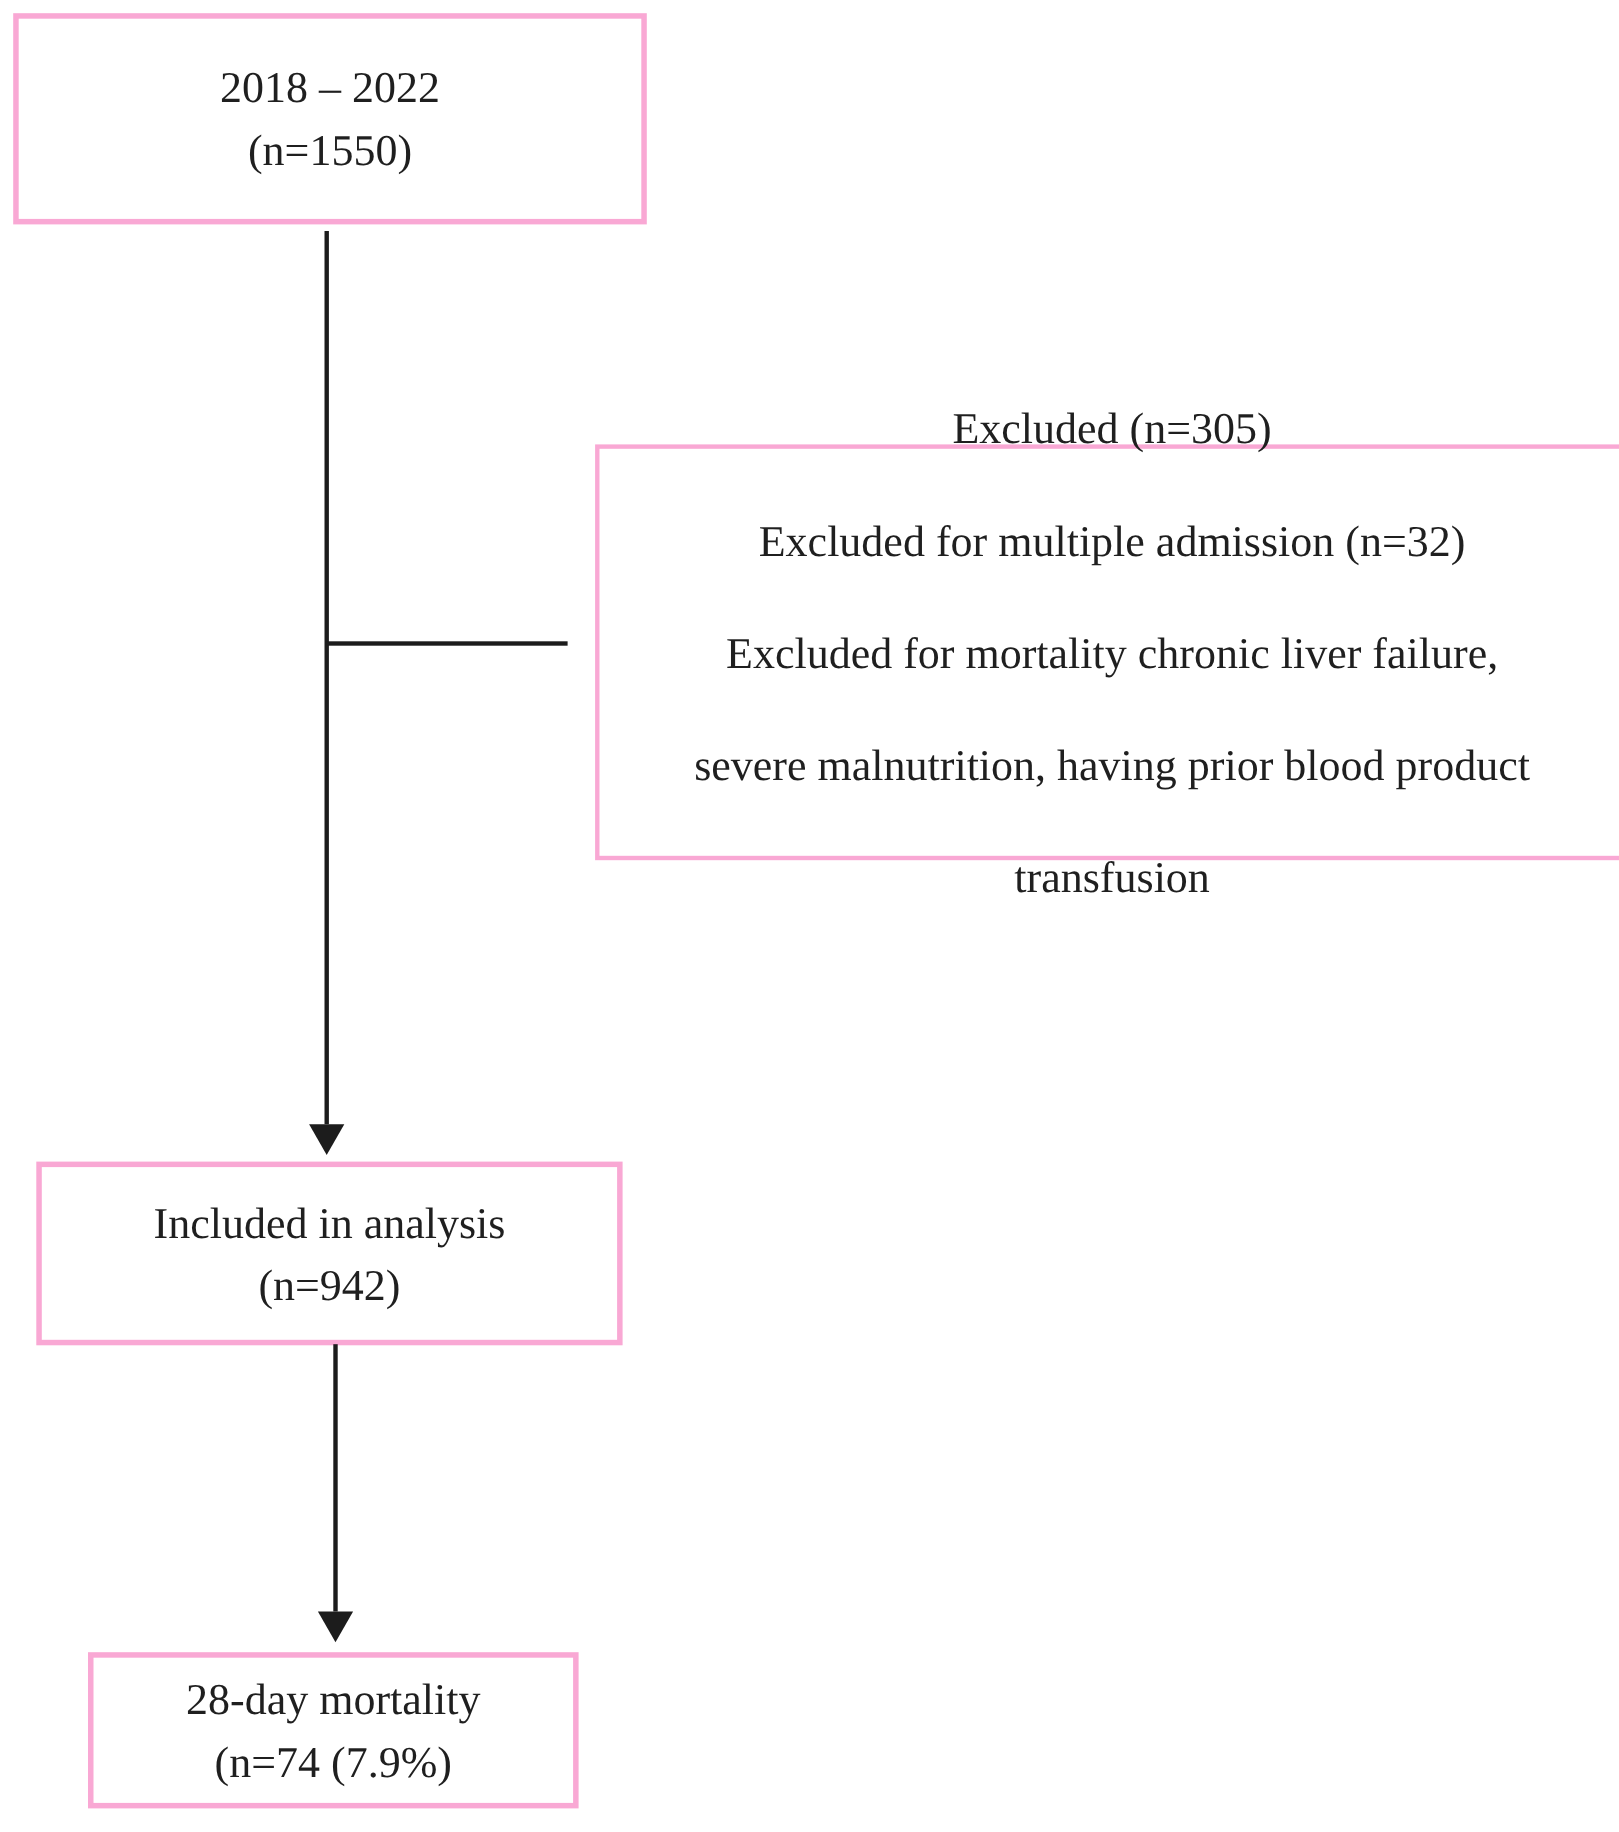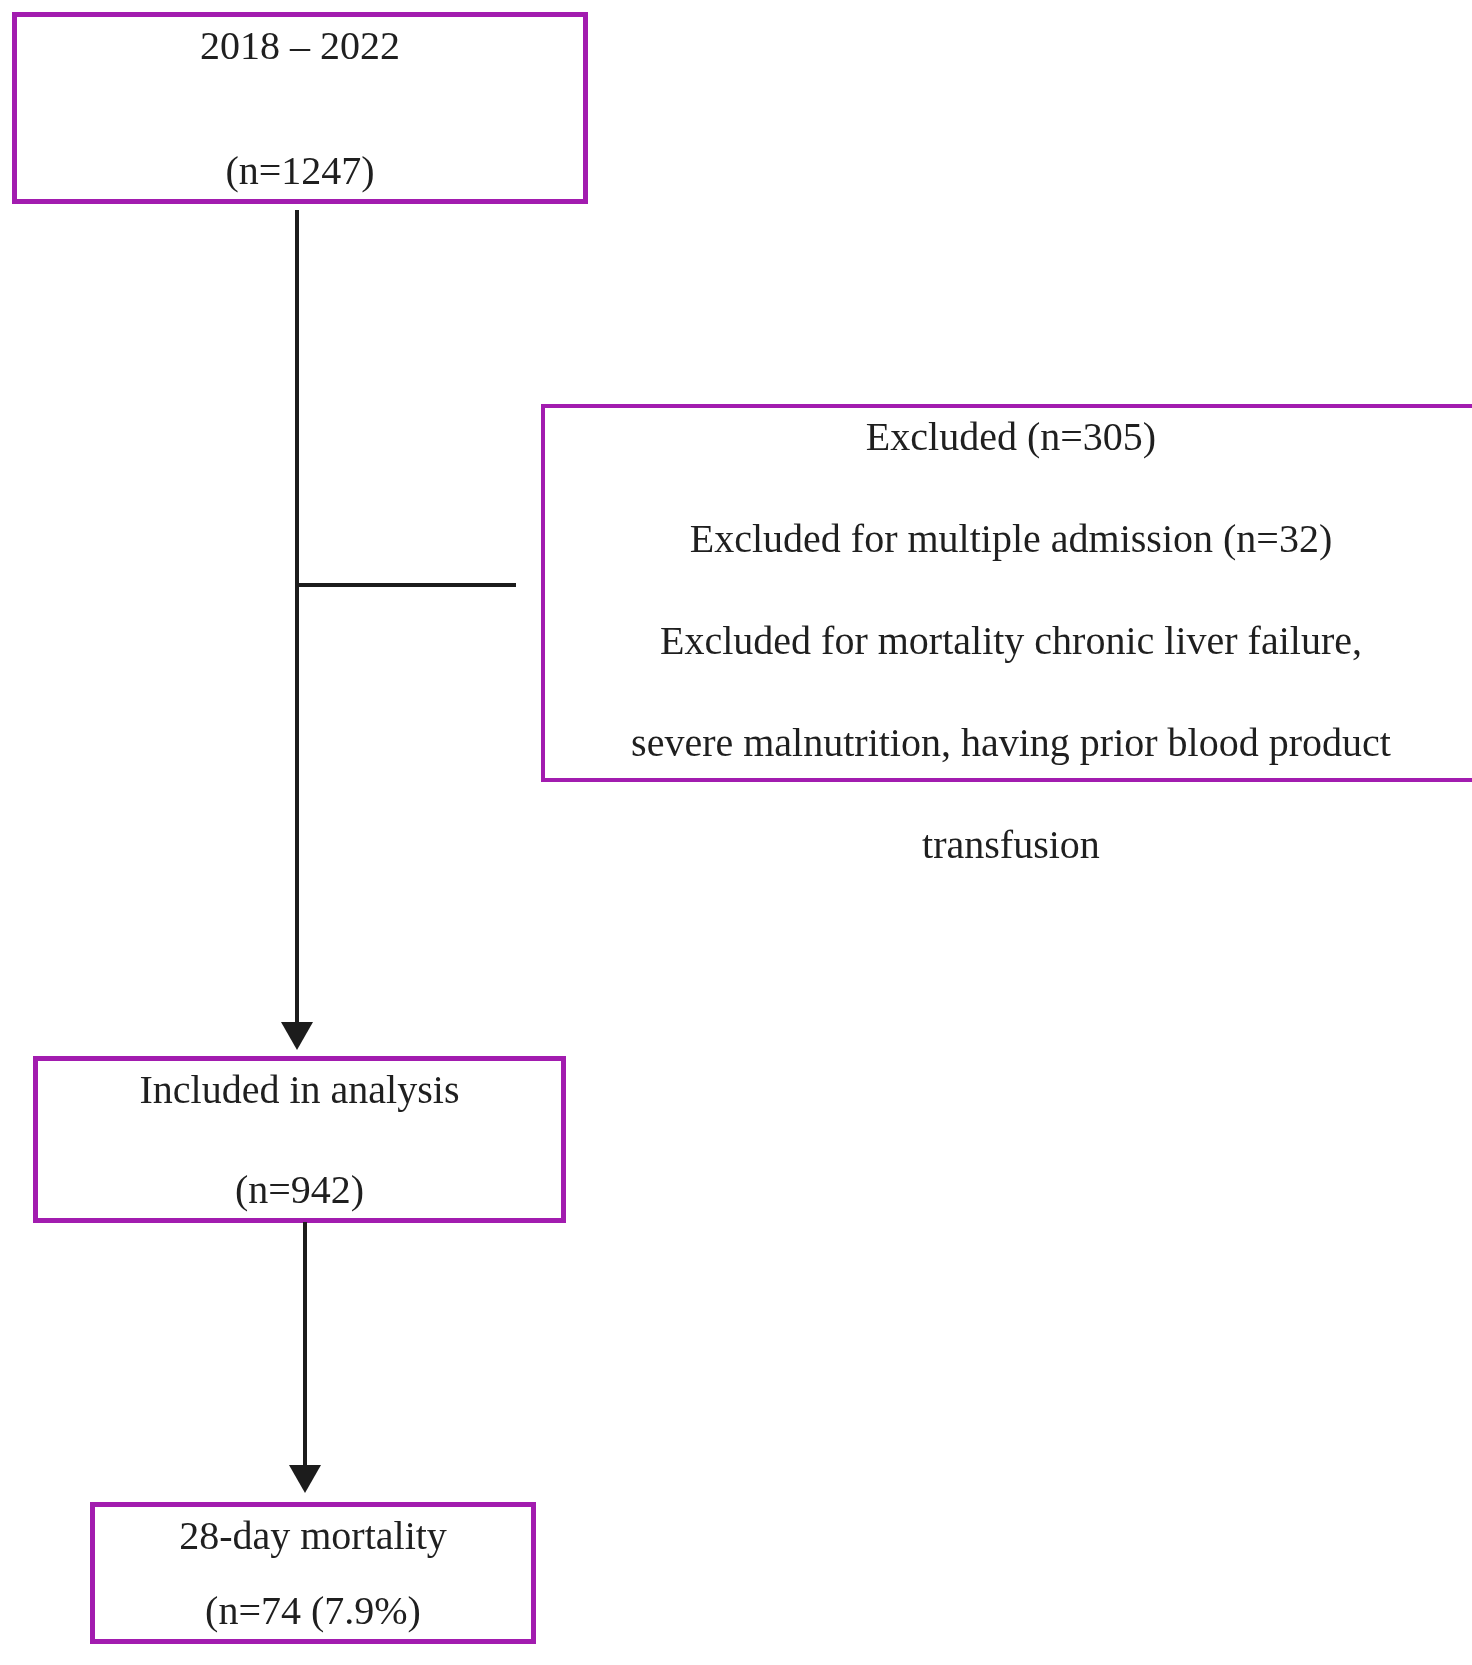--- a/index.html
+++ b/index.html
@@ -13,24 +13,24 @@
     height: 1665px;
     background: #ffffff;
     font-family: "Liberation Serif", "DejaVu Serif", serif;
     color: #1f1f1f;
     overflow: hidden;
   }
   .fbox {
     position: absolute;
     box-sizing: border-box;
     background: #ffffff;
-    border: 5px solid #a21caf;
+    border: 5px solid #f9a8d4;
     display: flex;
     flex-direction: column;
-    justify-content: space-between;
+    justify-content: center;
     align-items: center;
     text-align: center;
     font-size: 40px;
     line-height: 57px;
   }
   .fbox span { display: block; white-space: nowrap; }
   #box-excluded { border-width: 4px; }
   #box-excluded span { white-space: normal; }
   .vline, .hline {
     position: absolute;
@@ -49,30 +49,30 @@
 
   
   #box-total     { left: 12px;  top: 12px;   width: 576px; height: 192px; }
   #stem-1        { left: 295px; top: 210px;  height: 812px; }
   #head-1        { left: 281px; top: 1022px; }
   #connector-excluded { left: 297px; top: 583px; width: 219px; }
   #box-excluded  { left: 541px; top: 404px;  width: 940px; height: 378px; gap: 45px; }
   #box-included  { left: 33px;  top: 1056px; width: 533px; height: 167px; }
   #stem-2        { left: 303px; top: 1222px; height: 243px; }
   #head-2        { left: 289px; top: 1465px; }
-  #box-mortality { left: 80px;  top: 1502px; width: 446px; height: 142px; margin-left: 10px; }
+  #box-mortality { left: 80px;  top: 1502px; width: 446px; height: 142px; }
 </style>
 </head>
 <body>
 
 <div id="stage">
 
   <div class="fbox" id="box-total">
     <span>2018 – 2022</span>
-    <span>(n=1247)</span>
+    <span>(n=1550)</span>
   </div>
 
   <div class="vline" id="stem-1"></div>
   <div class="arrowhead" id="head-1"></div>
 
   <div class="hline" id="connector-excluded"></div>
 
   <div class="fbox" id="box-excluded">
     <span>Excluded (n=305)</span>
     <span>Excluded for multiple admission (n=32)</span>

